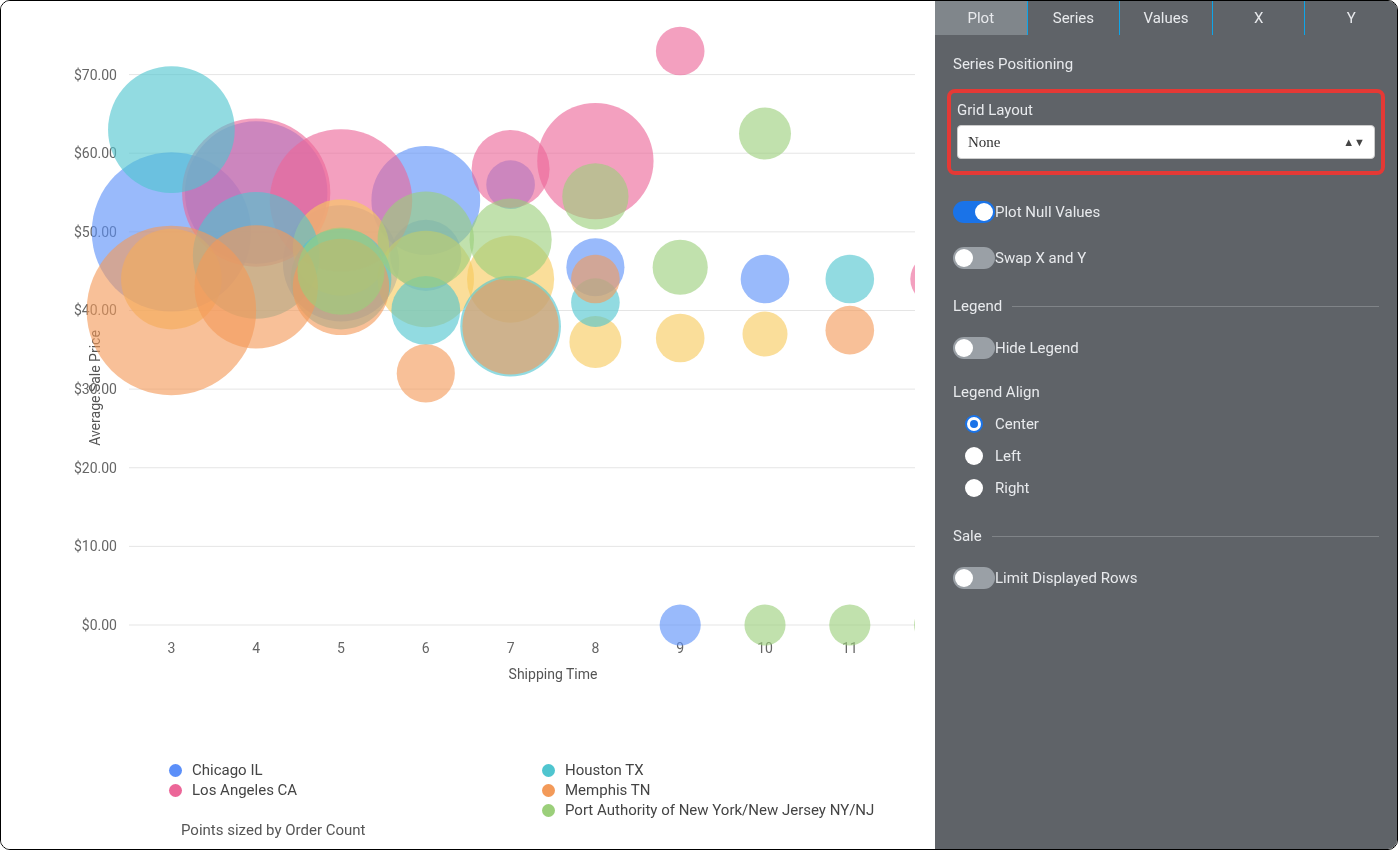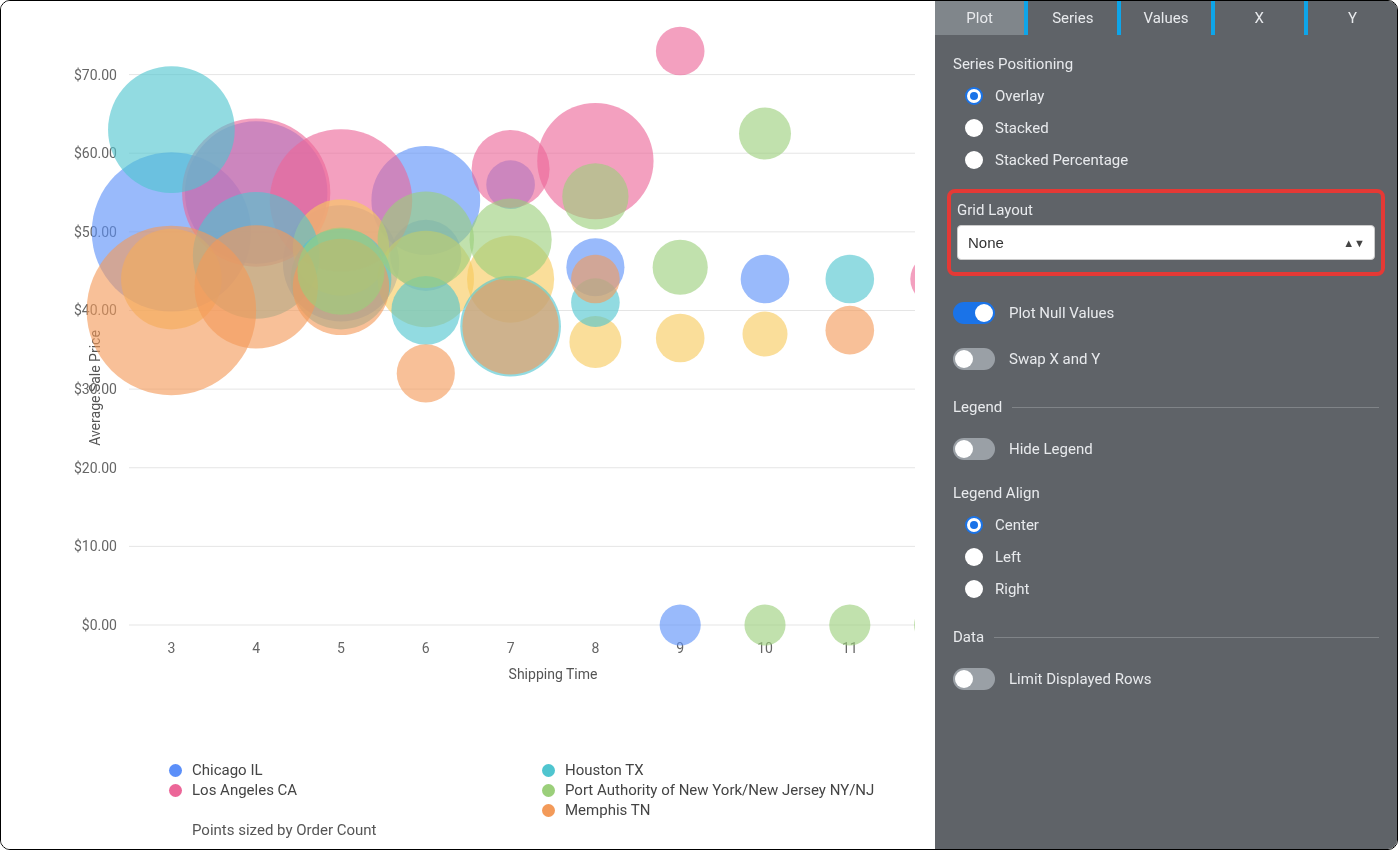--- a/index.html
+++ b/index.html
@@ -7,38 +7,38 @@
 .app{display:flex;width:1398px;height:850px;border:1px solid #000;border-radius:10px;overflow:hidden;}
 .chart-pane{flex:1;position:relative;background:#fff;padding:20px 20px 10px 20px;display:flex;flex-direction:column;}
 .plot-wrap{flex:1;position:relative;}
 .axis-text{font-size:14px;fill:#666;}
 .axis-label{font-size:14px;fill:#555;}
 .legend-block{padding:6px 0 0 148px;font-size:15px;color:#444;}
 .legend-cols{display:flex;}
 .legend-col{flex:1;}
 .legend-item{display:flex;align-items:center;gap:10px;margin-bottom:2px;text-align:right;}
 .legend-swatch{width:13px;height:13px;border-radius:50%;}
-.legend-note{margin-left:23px;color:#555;}
+.legend-note{margin-left:12px;color:#555;}
 .side{width:462px;background:#5f6368;color:#e8eaed;font-size:15px;display:flex;flex-direction:column;}
 .tabs{display:flex;}
 .tab{flex:1;text-align:center;padding:8px 0;background:#5f6368;color:#e8eaed;cursor:pointer;font-size:15px;}
 .tab.active{background:#80868b;}
-.tab+.tab{border-left:4px solid #0ea5e9;}
+.tab+.tab{border-left:1px solid #0ea5e9;}
 .side-body{padding:20px 18px;display:flex;flex-direction:column;gap:8px;overflow:auto;}
 .sect-title{font-size:15px;margin-bottom:6px;color:#e8eaed;}
 .opts{display:flex;flex-direction:column;gap:14px;padding-left:12px;margin-bottom:10px;}
 .opt{display:flex;align-items:center;gap:12px;cursor:pointer;}
 .radio{width:18px;height:18px;border-radius:50%;background:#fff;display:flex;align-items:center;justify-content:center;}
 .radio.sel{background:#fff;border:2px solid #1a73e8;}
 .radio.sel::after{content:"";width:8px;height:8px;border-radius:50%;background:#1a73e8;}
 .highlight-box{border:4px solid #e53935;border-radius:8px;padding:8px 6px 12px 6px;margin:2px -6px 10px -6px;}
 .select-wrap{position:relative;margin-top:6px;}
-.select{width:100%;background:#fff;color:#333;border:1px solid #ccc;border-radius:4px;padding:8px 40px 8px 10px;font-size:15px;appearance:none;}
+.select{width:100%;background:#fff;color:#333;border:1px solid #ccc;border-radius:4px;padding:8px 40px 8px 10px;font-size:15px;appearance:none;font-family:Liberation Serif, serif;}
 .select-caret{position:absolute;right:10px;top:50%;transform:translateY(-50%);font-size:11px;color:#444;pointer-events:none;}
-.toggle-row{display:flex;align-items:center;gap:14px;margin:8px 0;}
+.toggle-row{display:flex;align-items:center;margin:8px 0;}
 .toggle{width:42px;height:22px;border-radius:11px;background:#9aa0a6;position:relative;cursor:pointer;}
 .toggle .knob{position:absolute;width:18px;height:18px;border-radius:50%;background:#fff;top:2px;left:2px;transition:left .15s;}
 .toggle.on{background:#1a73e8;}
 .toggle.on .knob{left:22px;}
 .section-div{display:flex;align-items:center;gap:10px;margin:12px 0 6px 0;color:#e8eaed;text-align:right;}
 .section-div .line{flex:1;height:1px;background:#808488;}
 .y-axis-label{position:absolute;left:16px;top:50%;transform:translateY(-50%) rotate(-90deg);transform-origin:center;font-size:14px;color:#555;white-space:nowrap;}
 </style>
 </head>
 <body>
@@ -135,57 +135,43 @@
               <div class="legend-swatch" style="background: rgb(236, 102, 152);"></div>
               <span>Los Angeles CA</span>
             </div>
           </div>
           <div class="legend-col">
             <div class="legend-item">
               <div class="legend-swatch" style="background: rgb(79, 197, 207);"></div>
               <span>Houston TX</span>
             </div>
             <div class="legend-item">
+              <div class="legend-swatch" style="background: rgb(243, 154, 89);"></div>
+              <span>Memphis TN</span>
+            </div>
+            <div class="legend-item">
               <div class="legend-swatch" style="background: rgb(155, 207, 122);"></div>
               <span>Port Authority of New York/New Jersey NY/NJ</span>
-            </div>
-            <div class="legend-item">
-              <div class="legend-swatch" style="background: rgb(243, 154, 89);"></div>
-              <span>Memphis TN</span>
             </div>
           </div>
         </div>
       <div class="legend-note">Points sized by Order Count</div>
     </div>
   </div>
 
   <div class="side">
     <div class="tabs" id="tabs">
         <div class="tab active">Plot</div>
         <div class="tab">Series</div>
         <div class="tab">Values</div>
         <div class="tab">X</div>
         <div class="tab">Y</div>
       </div>
     <div class="side-body">
       <div class="sect-title">Series Positioning</div>
-      <div class="opts" id="sp-opts">
-          <div class="opt">
-            <div class="radio sel"></div>
-            <span>Overlay</span>
-          </div>
-          <div class="opt">
-            <div class="radio"></div>
-            <span>Stacked</span>
-          </div>
-          <div class="opt">
-            <div class="radio"></div>
-            <span>Stacked Percentage</span>
-          </div>
-        </div>
 
       <div class="highlight-box">
         <div class="sect-title">Grid Layout</div>
         <div class="select-wrap">
           <select class="select">
             <option>None</option>
           </select>
           <span class="select-caret">▲▼</span>
         </div>
       </div>
@@ -224,21 +210,21 @@
             <div class="radio"></div>
             <span>Left</span>
           </div>
           <div class="opt">
             <div class="radio"></div>
             <span>Right</span>
           </div>
         </div>
 
       <div class="section-div">
-          <span>Data</span>
+          <span>Sale</span>
           <div class="line"></div>
         </div>
       <div class="toggle-row">
         <div class="toggle">
             <div class="knob"></div>
           </div>
         <span>Limit Displayed Rows</span>
       </div>
     </div>
   </div>

